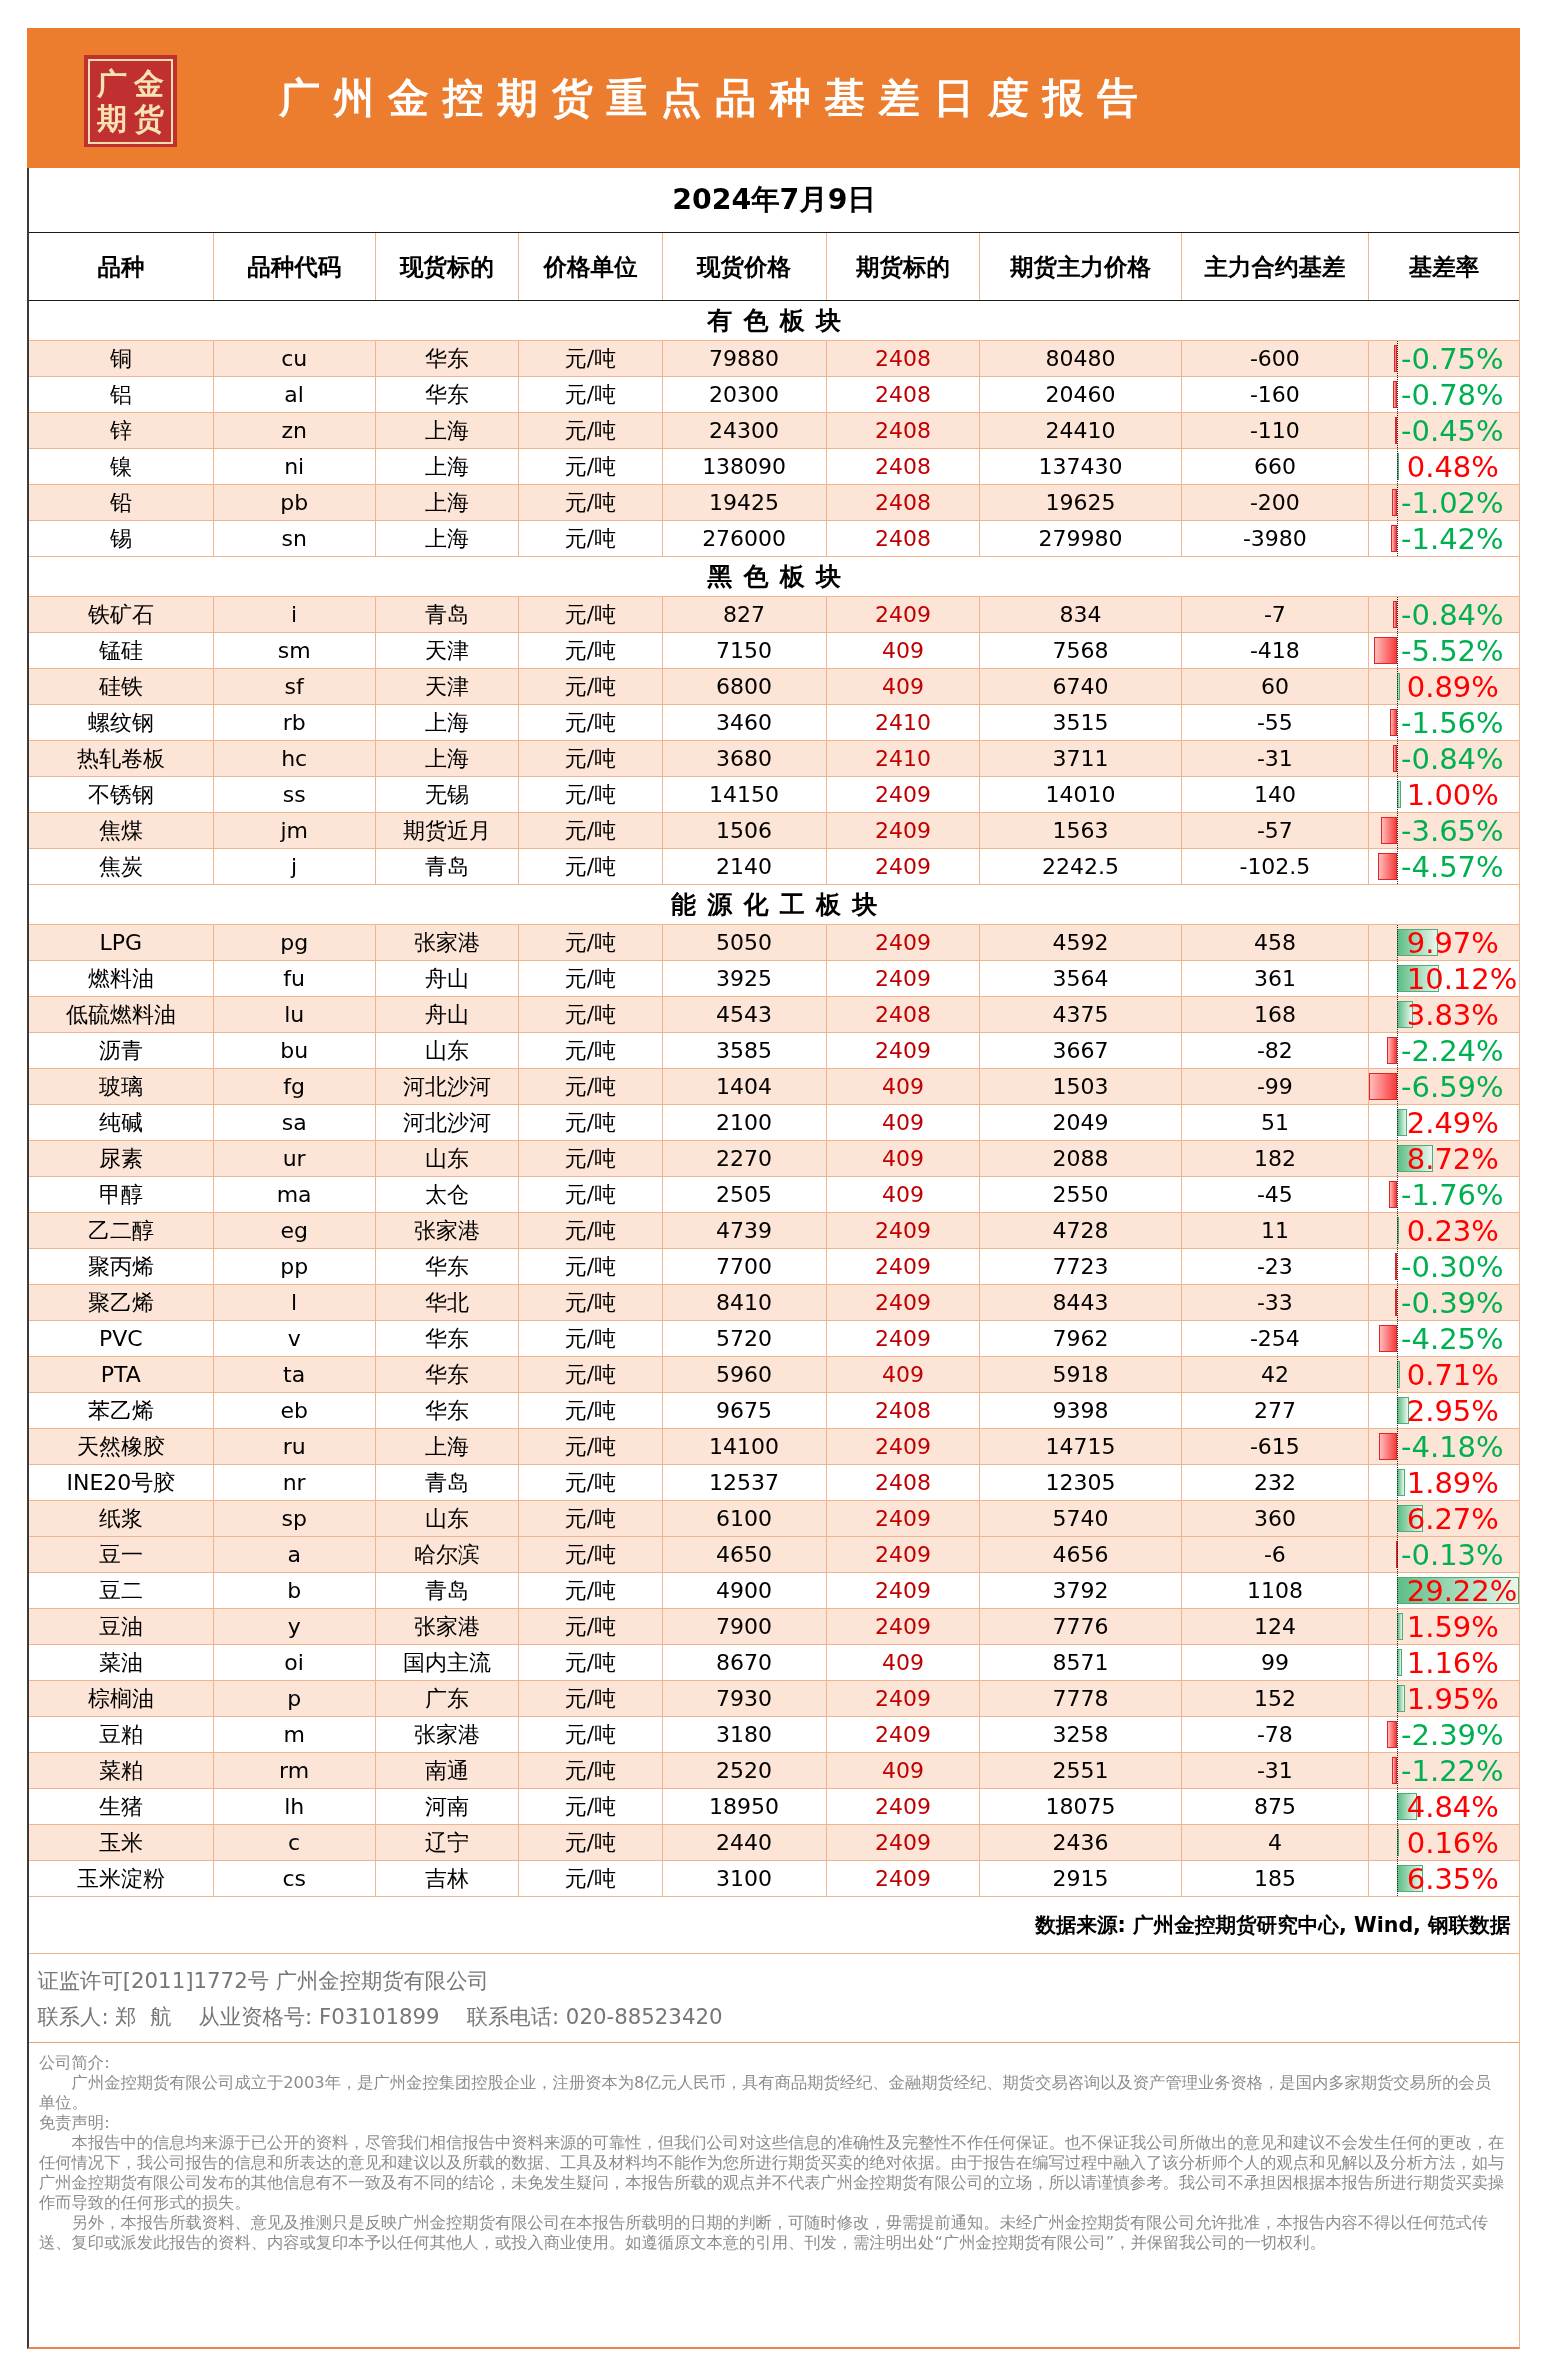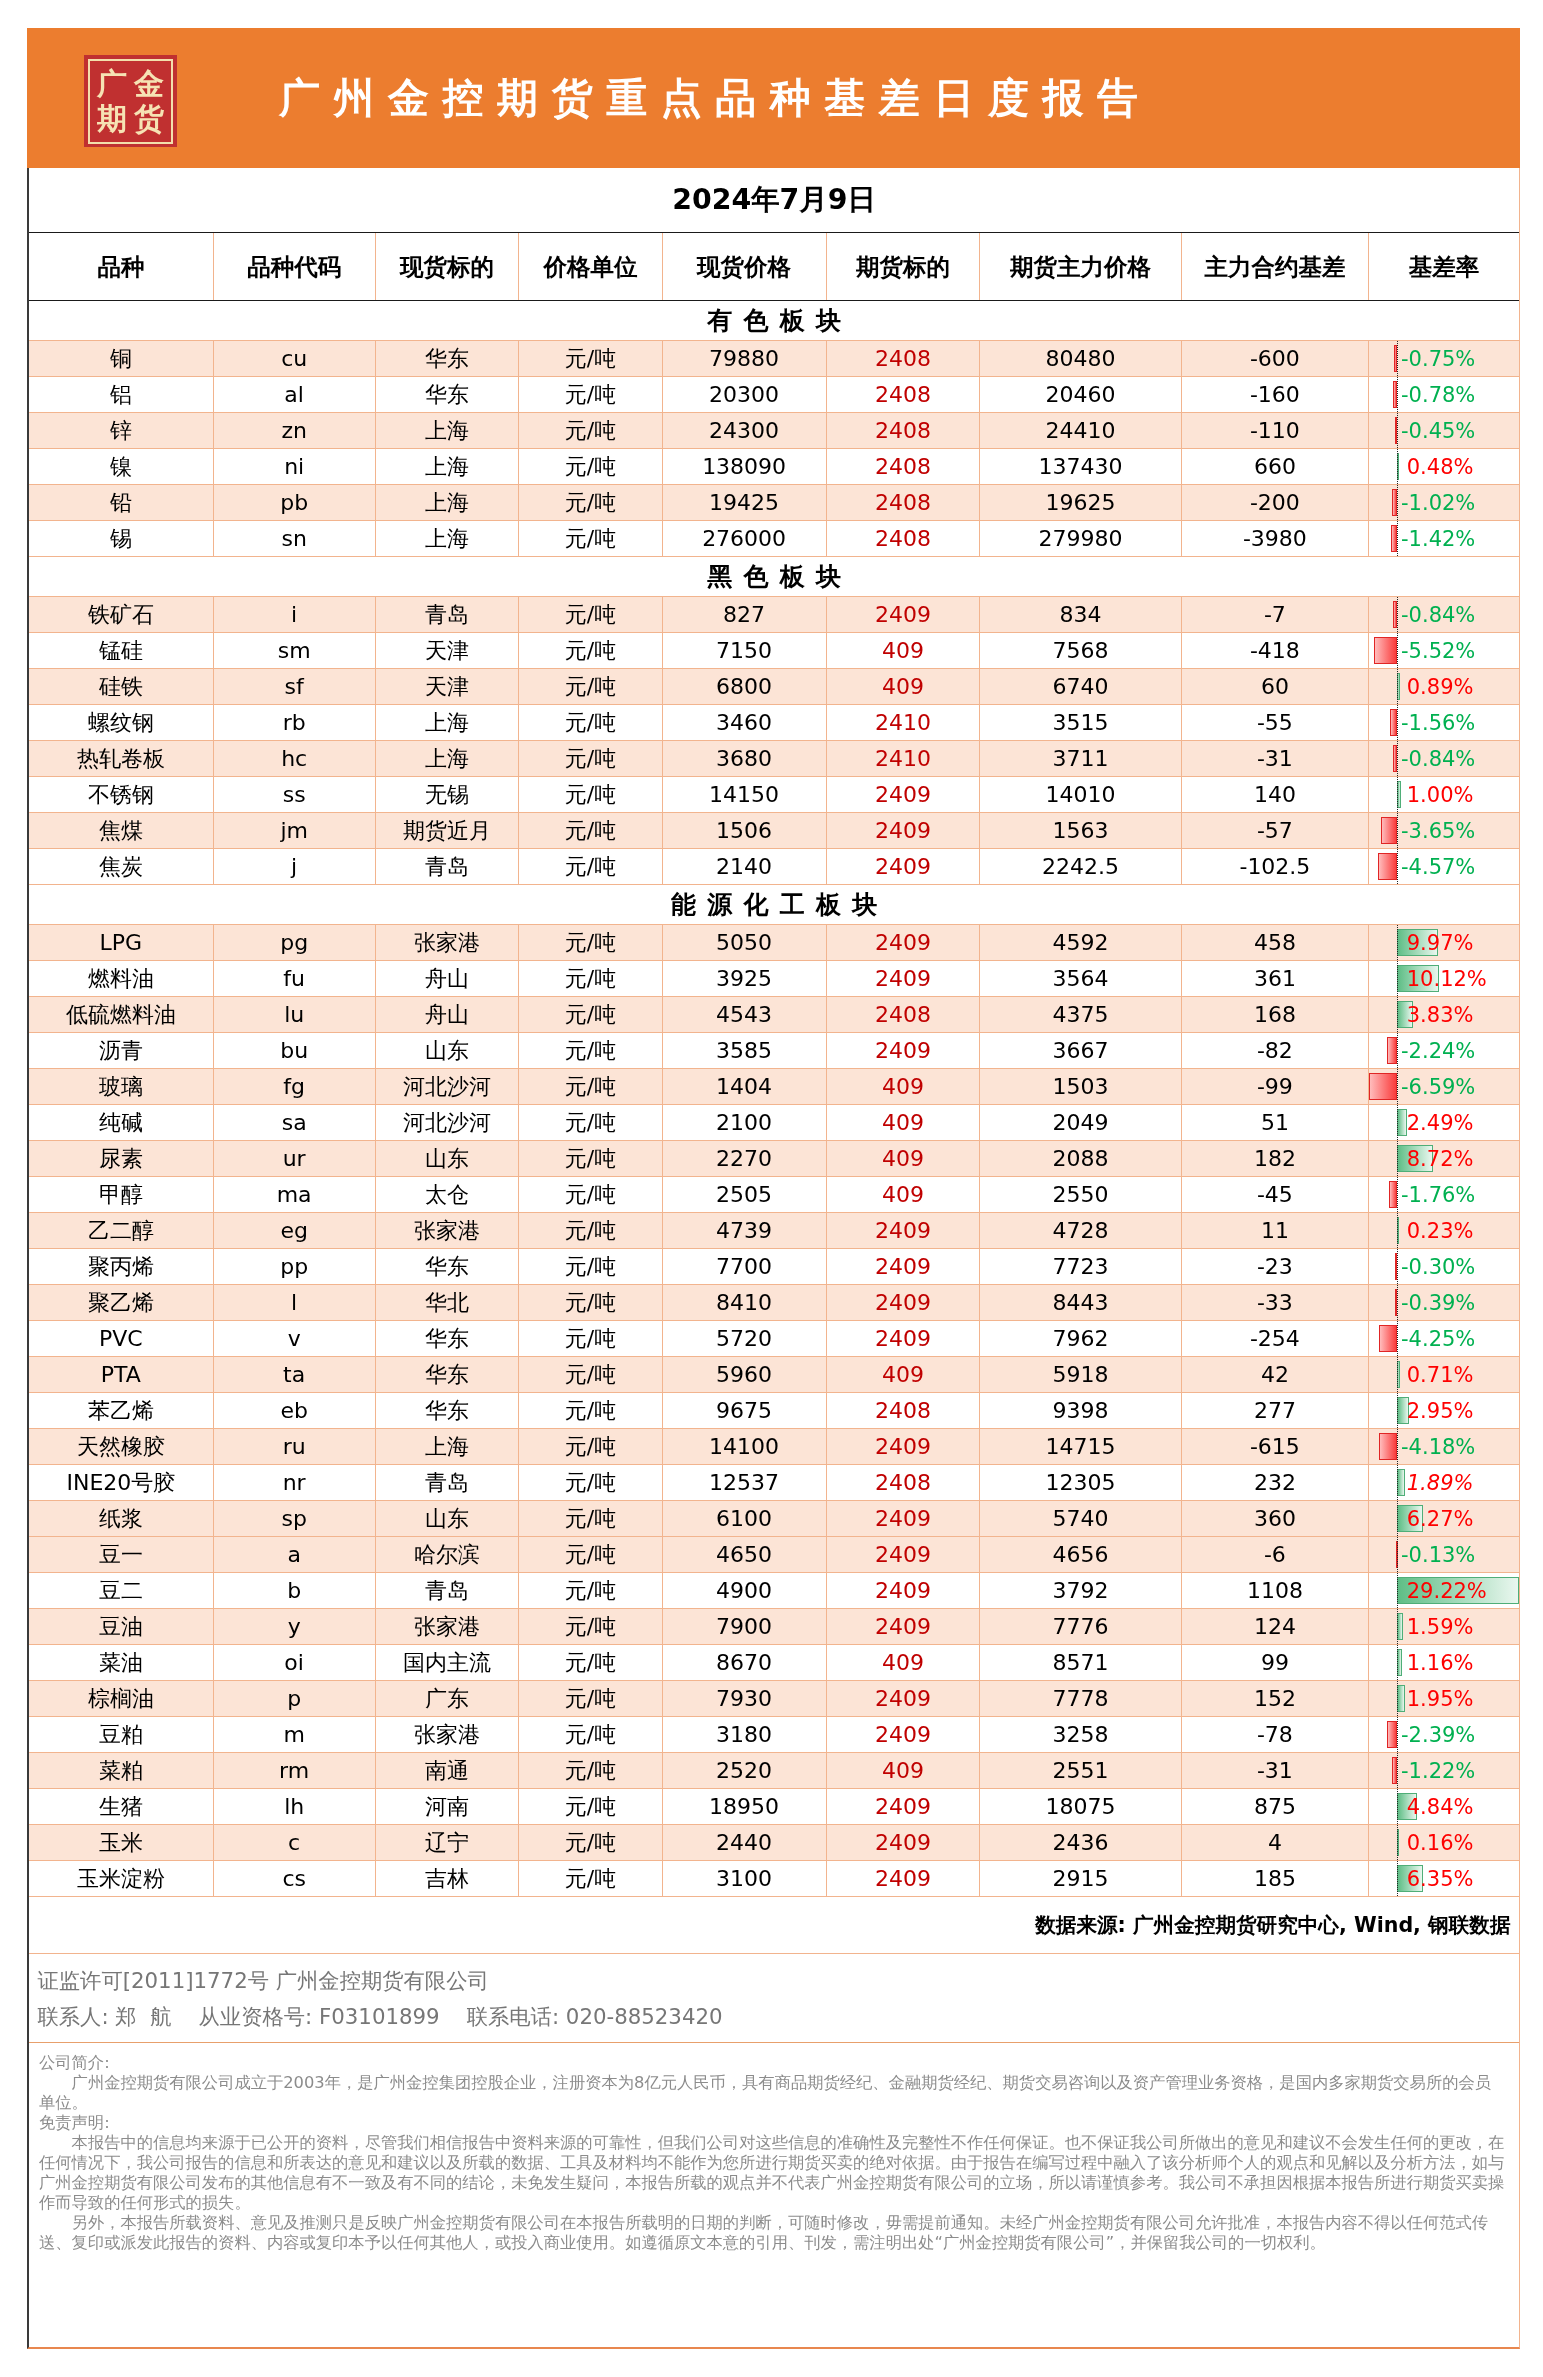--- a/index.html
+++ b/index.html
@@ -44,21 +44,21 @@
   .cell{display:flex;align-items:center;justify-content:center;font-size:22px;color:#000;
     border-right:1.4px solid var(--line-peach);overflow:hidden;white-space:nowrap;}
   .cell.fut{color:var(--fut-red);}
   .cell.rate-cell{position:relative;border-right:none;justify-content:flex-start;}
 
   .c0{width:12.40%}.c1{width:10.86%}.c2{width:9.66%}.c3{width:9.61%}.c4{width:11.00%}
   .c5{width:10.33%}.c6{width:13.50%}.c7{width:12.59%}.c8{width:10.05%}
 
   .rate-axis{position:absolute;top:0;bottom:0;border-left:1.4px dotted #222;z-index:3;}
   .rate-bar{position:absolute;top:11%;height:78%;z-index:1;}
-  .rate-text{position:relative;z-index:4;font-size:21px;white-space:nowrap;}
+  .rate-text{position:relative;z-index:4;font-size:29px;white-space:nowrap;}
   .rate-text.neg{color:var(--neg-green);}
   .rate-text.pos{color:var(--pos-red);}
 
   .source-row{height:57px;display:flex;align-items:center;justify-content:flex-end;
     padding-right:8.5px;font-size:20.6px;font-weight:bold;color:#000;border-bottom:1.4px solid var(--line-peach);}
 
   .contact-block{padding:8.5px 7.1px 7.1px 8.5px;border-bottom:1.4px solid #E8A06B;}
   .contact-block div{font-size:21.3px;line-height:36px;color:#767676;white-space:pre-wrap;}
 
   .legal{padding:10px 14.2px 0 10px;color:#8C8C8C;font-size:16.3px;line-height:20px;}
@@ -535,21 +535,21 @@
         <div class="cell c1">nr</div>
         <div class="cell c2">青岛</div>
         <div class="cell c3">元/吨</div>
         <div class="cell c4">12537</div>
         <div class="cell c5 fut">2408</div>
         <div class="cell c6">12305</div>
         <div class="cell c7">232</div>
         <div class="cell c8 rate-cell">
           <div class="rate-bar" style="left: 18.4027%; width: 5.27786%; background: linear-gradient(to right, rgb(95, 190, 134), rgb(234, 247, 239)); border: 1.4px solid rgb(79, 174, 120);"></div>
           <div class="rate-axis" style="left: 18.4027%;"></div>
-          <div class="rate-text pos" style="margin-left: calc(18.4027% + 10px); font-style: italic;">1.89%</div>
+          <div class="rate-text pos" style="margin-left: calc(18.4027% + 10px);">1.89%</div>
         </div>
       </div>
       <div class="data-row stripe">
         <div class="cell c0">纸浆</div>
         <div class="cell c1">sp</div>
         <div class="cell c2">山东</div>
         <div class="cell c3">元/吨</div>
         <div class="cell c4">6100</div>
         <div class="cell c5 fut">2409</div>
         <div class="cell c6">5740</div>

